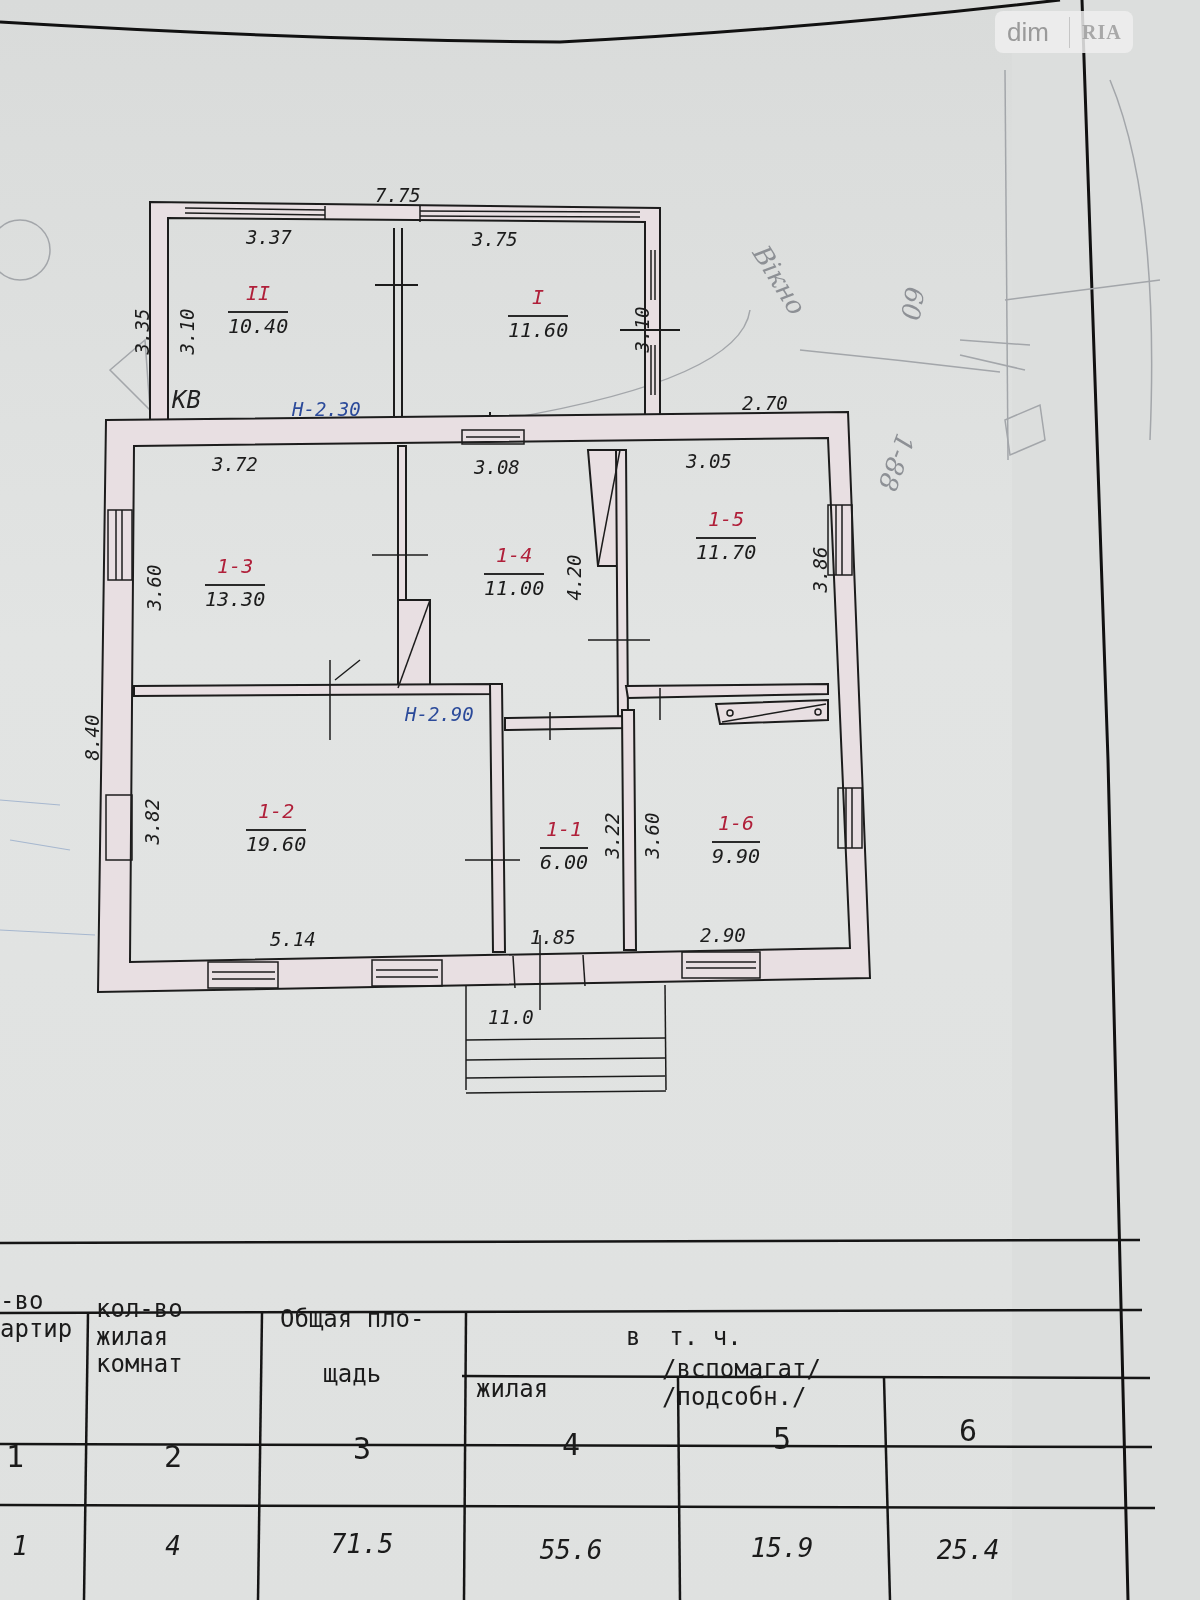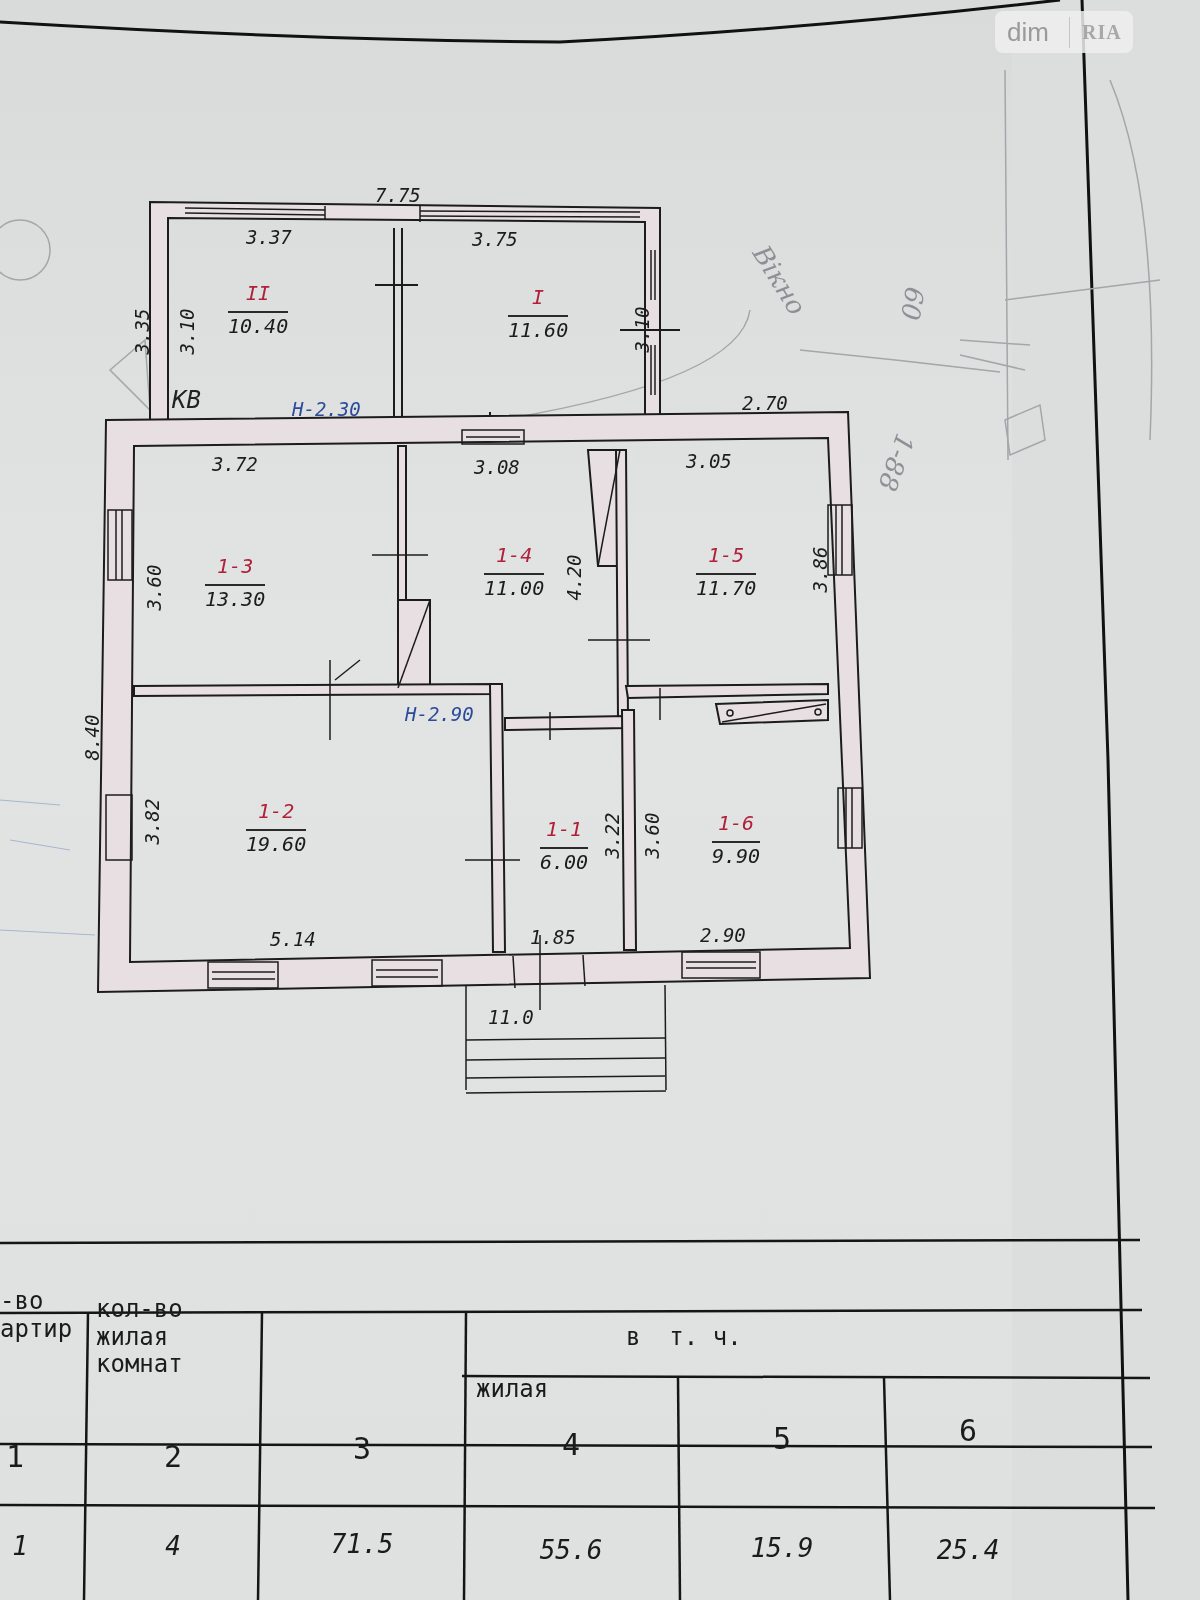--- a/index.html
+++ b/index.html
@@ -242,21 +242,21 @@
 
   <div class="dim" style="left:474px; top:458px;">3.08</div>
   <div class="dim v" style="left:552px; top:568px;">4.20</div>
   <div class="room-label" style="left:484px; top:544px;">
     <span class="num">1-4</span>
     <span class="area">11.00</span>
   </div>
 
   <div class="dim" style="left:686px; top:452px;">3.05</div>
   <div class="dim v" style="left:798px; top:560px;">3.86</div>
-  <div class="room-label" style="left:696px; top:544px;">
+  <div class="room-label" style="left:696px; top:508px;">
     <span class="num">1-5</span>
     <span class="area">11.70</span>
   </div>
 
   <div class="dim" style="left:270px; top:930px;">5.14</div>
   <div class="dim v" style="left:130px; top:812px;">3.82</div>
   <div class="room-label" style="left:246px; top:800px;">
     <span class="num">1-2</span>
     <span class="area">19.60</span>
   </div>
@@ -274,22 +274,26 @@
     <span class="num">1-6</span>
     <span class="area">9.90</span>
   </div>
 
 
   <div class="cell hdr" style="left:0px; top:1288px; white-space:pre;">-во
 артир</div>
   <div class="cell hdr" style="left:96px; top:1296px; white-space:pre;">кол-во
 жилая
 комнат</div>
+  <div class="cell hdr" style="left:280px; top:1292px; white-space:pre; text-align:center; line-height:2.3;">Общая пло-
+щадь</div>
   <div class="cell hdr" style="left:626px; top:1324px; white-space:pre;">в  т. ч.</div>
   <div class="cell hdr" style="left:476px; top:1376px;">жилая</div>
+  <div class="cell hdr" style="left:662px; top:1356px; white-space:pre;">/вспомагат/
+/подсобн./</div>
   <div class="cell hdr" style="left:900px; top:1380px;"></div>
 
   <div class="cell colnum" style="left:0px; top:1440px; width:30px;">1</div>
   <div class="cell colnum" style="left:88px; top:1440px; width:170px;">2</div>
   <div class="cell colnum" style="left:262px; top:1432px; width:200px;">3</div>
   <div class="cell colnum" style="left:464px; top:1428px; width:214px;">4</div>
   <div class="cell colnum" style="left:678px; top:1422px; width:208px;">5</div>
   <div class="cell colnum" style="left:888px; top:1414px; width:160px;">6</div>
 
   <div class="cell val" style="left:0px; top:1532px; width:40px;">1</div>

